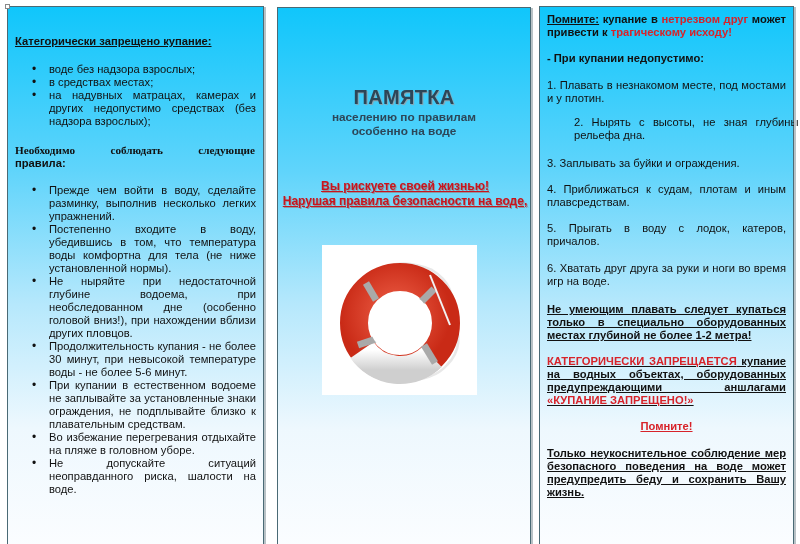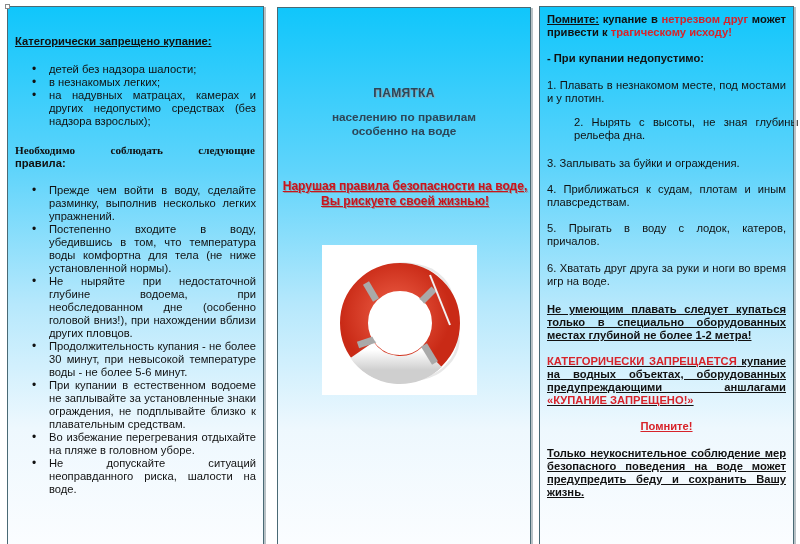--- a/index.html
+++ b/index.html
@@ -26,38 +26,38 @@
   #p1 .h1 { position:absolute; left:7px; top:28px; width:235px; font-size:11.2px; font-weight:bold; text-decoration:underline; }
   #p1 ul { margin:0; padding:0; list-style:none; position:absolute; left:8px; width:240px; }
   #p1 li { position:relative; padding-left:33px; font-size:11.2px; line-height:13px; text-align:justify; margin:0; }
   #p1 li::before { content:"•"; position:absolute; left:16px; top:0; font-size:12px; }
   #list1 { top:56px; }
   #p1 .h2 { position:absolute; left:7px; top:137px; width:240px; font-size:11.2px; font-weight:bold; line-height:13px; text-align:justify; text-align-last:justify;font-family:Liberation Serif, serif; }
   #p1 .h2b { position:absolute; left:7px; top:150px; font-size:11.2px; font-weight:bold; }
   #list2 { top:177px; }
 
   
-  #p2 .title { position:absolute; top:78px; left:0; width:100%; text-align:center; font-size:12px; font-weight:bold; color:#2c4658; text-shadow:1px 1px 1px #8fa3ad; letter-spacing:0.3px;}
+  #p2 .title { position:absolute; top:78px; left:0; width:100%; text-align:center; font-size:20px; font-weight:bold; color:#2c4658; text-shadow:1px 1px 1px #8fa3ad; letter-spacing:0.3px;}
   #p2 .sub { position:absolute; top:102px; left:0; width:100%; text-align:center; font-size:11.8px; line-height:14px; font-weight:bold; color:#2c4658; }
   #p2 .warn { position:absolute; top:171px; left:4px; width:246px; text-align:center; font-size:12px; line-height:15px; font-weight:bold; color:#c8141e; text-decoration:underline; text-shadow:1px 1px 0 #8a9aa4; }
   #buoy { position:absolute; left:44px; top:237px; width:155px; height:150px; background:#fff; }
 
   
   #p3 .blk { position:absolute; left:7px; width:239px; font-size:11.2px; line-height:13px; text-align:justify; }
 </style>
 </head>
 <body>
 
 <div class="corner"></div>
 
 <div class="panel" id="p1">
   <div class="h1">Категорически запрещено купание:</div>
   <ul id="list1">
-    <li>детей без надзора шалости;</li>
-    <li>в незнакомых легких;</li>
+    <li>воде без надзора взрослых;</li>
+    <li>в средствах местах;</li>
     <li>на надувных матрацах, камерах и других недопустимо средствах (без надзора взрослых);</li>
   </ul>
   <div class="h2">Необходимо соблюдать следующие</div>
   <div class="h2b">правила:</div>
   <ul id="list2">
     <li>Прежде чем войти в воду, сделайте разминку, выполнив несколько легких упражнений.</li>
     <li>Постепенно входите в воду, убедившись в том, что температура воды комфортна для тела (не ниже установленной нормы).</li>
     <li>Не ныряйте при недостаточной глубине водоема, при необследованном дне (особенно головой вниз!), при нахождении вблизи других пловцов.</li>
     <li>Продолжительность купания - не более 30 минут, при невысокой температуре воды - не более 5-6 минут.</li>
     <li>При купании в естественном водоеме не заплывайте за установленные знаки ограждения, не подплывайте близко к плавательным средствам.</li>
@@ -66,22 +66,22 @@
   </ul>
 </div>
 
 <div class="panel" id="p2">
   <div class="title">ПАМЯТКА</div>
   <div class="sub">
     <div>населению по правилам</div>
     <div>особенно на воде</div>
   </div>
   <div class="warn">
+    <div>Вы рискуете своей жизнью!</div>
     <div>Нарушая правила безопасности на воде,</div>
-    <div>Вы рискуете своей жизнью!</div>
   </div>
   <div id="buoy">
     <svg width="155" height="150" viewBox="0 0 155 150">
       <defs>
         <radialGradient id="rg" cx="0.45" cy="0.4" r="0.6">
           <stop offset="0" stop-color="#f0624a"></stop>
           <stop offset="1" stop-color="#c92a16"></stop>
         </radialGradient>
         <linearGradient id="wg" x1="0" y1="0" x2="0" y2="1">
           <stop offset="0" stop-color="#ffffff"></stop>

